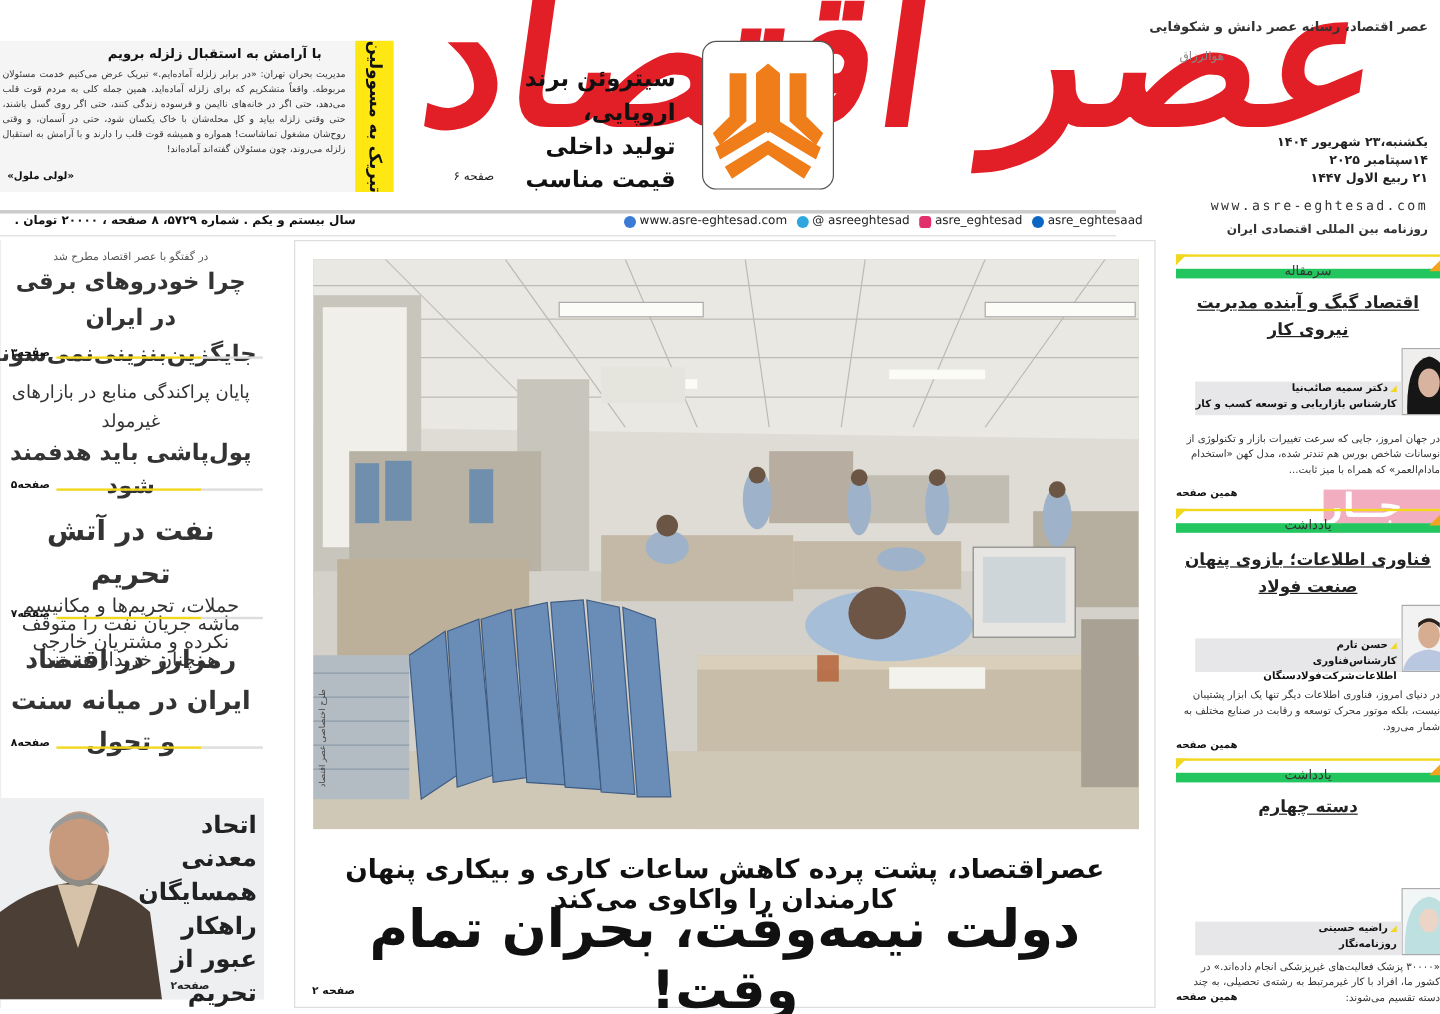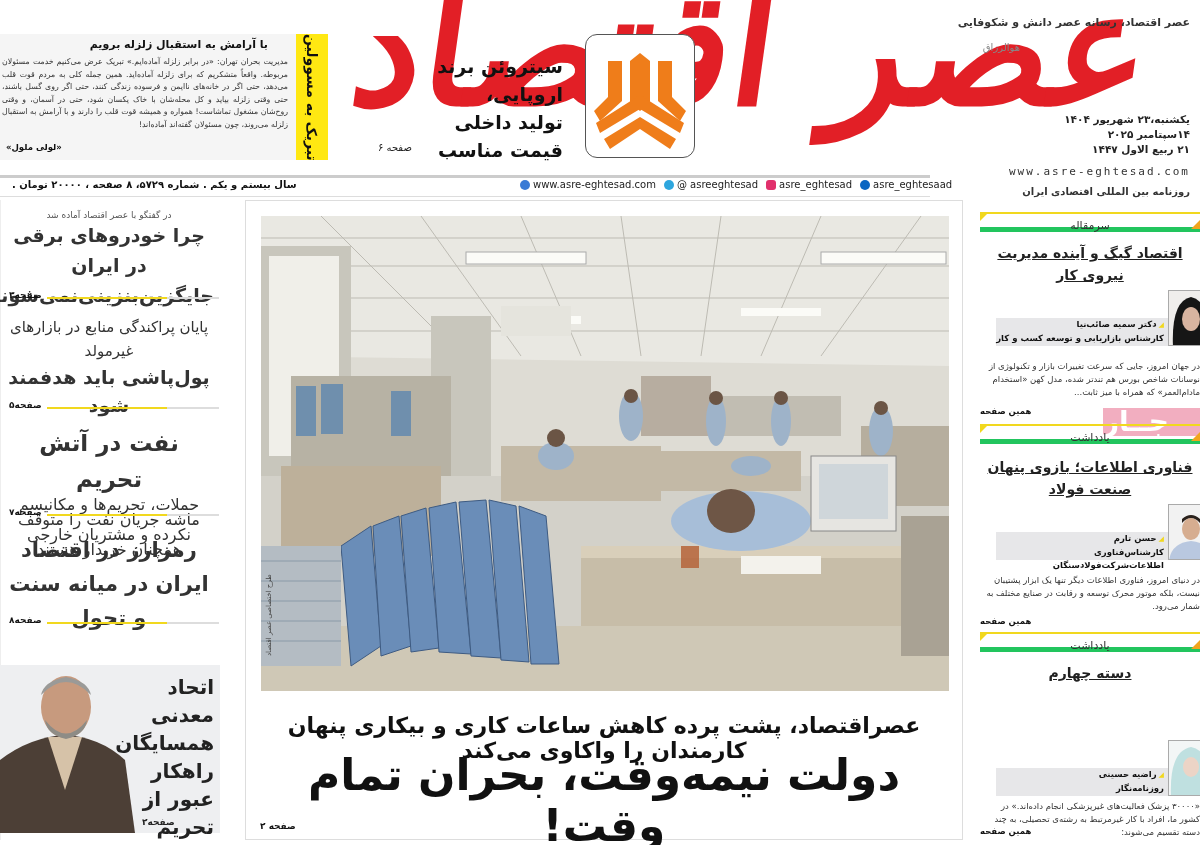--- a/index.html
+++ b/index.html
@@ -55,21 +55,21 @@
   
   .center { position: absolute; left: 245px; top: 200px; width: 718px; height: 640px; border: 1px solid #ddd; background: #fff; }
   .illustration { position: absolute; left: 15px; top: 15px; width: 688px; height: 475px; overflow: hidden; background: #d9d7d0; }
   .credit { position: absolute; left: 4px; top: 440px; transform-origin: left top; transform: rotate(-90deg); font-size: 7px; color: #444; white-space: nowrap; }
   .kicker { position: absolute; left: 0; right: 0; top: 512px; text-align: center; font-size: 22px; font-weight: bold; color: #111; }
   .headline { position: absolute; left: 0; right: 0; top: 548px; text-align: center; font-family: "DejaVu Sans", sans-serif; font-weight: bold; font-size: 44px; color: #111; letter-spacing: -1px; }
   .center-page { position: absolute; left: 14px; top: 620px; font-size: 9px; font-weight: bold; color: #111; }
 
   
   .right-col { position: absolute; left: 975px; top: 200px; width: 225px; height: 640px; background: #fff; }
-  .sec-bar { position: absolute; left: 5px; width: 220px; height: 20px; border-top: 2px solid #f1d81e; border-bottom: 5px solid #22c55e; text-align: center; }
+  .sec-bar { position: absolute; left: 5px; width: 220px; height: 20px; border-top: 2px solid #f1d81e; border-bottom: 8px solid #22c55e; text-align: center; }
   .sec-bar::before { content: ""; position: absolute; left: 0; top: -2px; width: 0; height: 0; border-top: 9px solid #f1d81e; border-right: 9px solid transparent; }
   .sec-bar::after { content: ""; position: absolute; right: 0; bottom: -2px; width: 0; height: 0; border-bottom: 9px solid #f1a51e; border-left: 9px solid transparent; }
   .sec-bar span { font-size: 11px; color: #333; line-height: 16px; }
   .rc-title { position: absolute; left: 5px; width: 220px; text-align: center; font-size: 14px; font-weight: bold; color: #222; line-height: 22px; text-decoration: underline; }
   .author-box { position: absolute; left: 21px; width: 220px; height: 55px; }
   .author-photo { position: absolute; right: 0; top: 0; width: 48px; height: 56px; border: 1px solid #aaa; background: #eee; overflow: hidden; }
   .author-meta { position: absolute; left: 0; right: 48px; top: 28px; height: 28px; background: #e7e7e9; text-align: right; padding-right: 4px; }
   .author-name { font-size: 8.5px; font-weight: bold; color: #111; line-height: 13px; }
   .author-name::before { content: "◢"; color: #f1d81e; font-size: 7px; margin-left: 2px; }
   .author-role { font-size: 8.5px; font-weight: bold; color: #111; line-height: 13px; }
@@ -144,21 +144,21 @@
       </span>
     <span class="soc">
         <i class="soc-dot" style="background:#0a66c2"></i>
         <span>asre_eghtesaad</span>
       </span>
   </div>
 </div>
 
 <div class="left-col">
   <div class="lc-item" style="top:10px">
-    <div class="lc-kicker">در گفتگو با عصر اقتصاد آماده شد</div>
+    <div class="lc-kicker">در گفتگو با عصر اقتصاد مطرح شد</div>
     <div class="lc-head" style="font-size:19px;line-height:30px">چرا خودروهای برقی در ایران جایگزین‌بنزینی‌نمی‌شوند؟</div>
   </div>
   <div class="lc-rule" style="top:90px">
       <span class="page">صفحه۳</span>
       <span class="bar"></span>
     </div>
 
   <div class="lc-item" style="top:115px">
     <div class="lc-sub">پایان پراکندگی منابع در بازارهای غیرمولد</div>
     <div class="lc-head" style="font-size:19px;line-height:28px">پول‌پاشی باید هدفمند شود</div>

